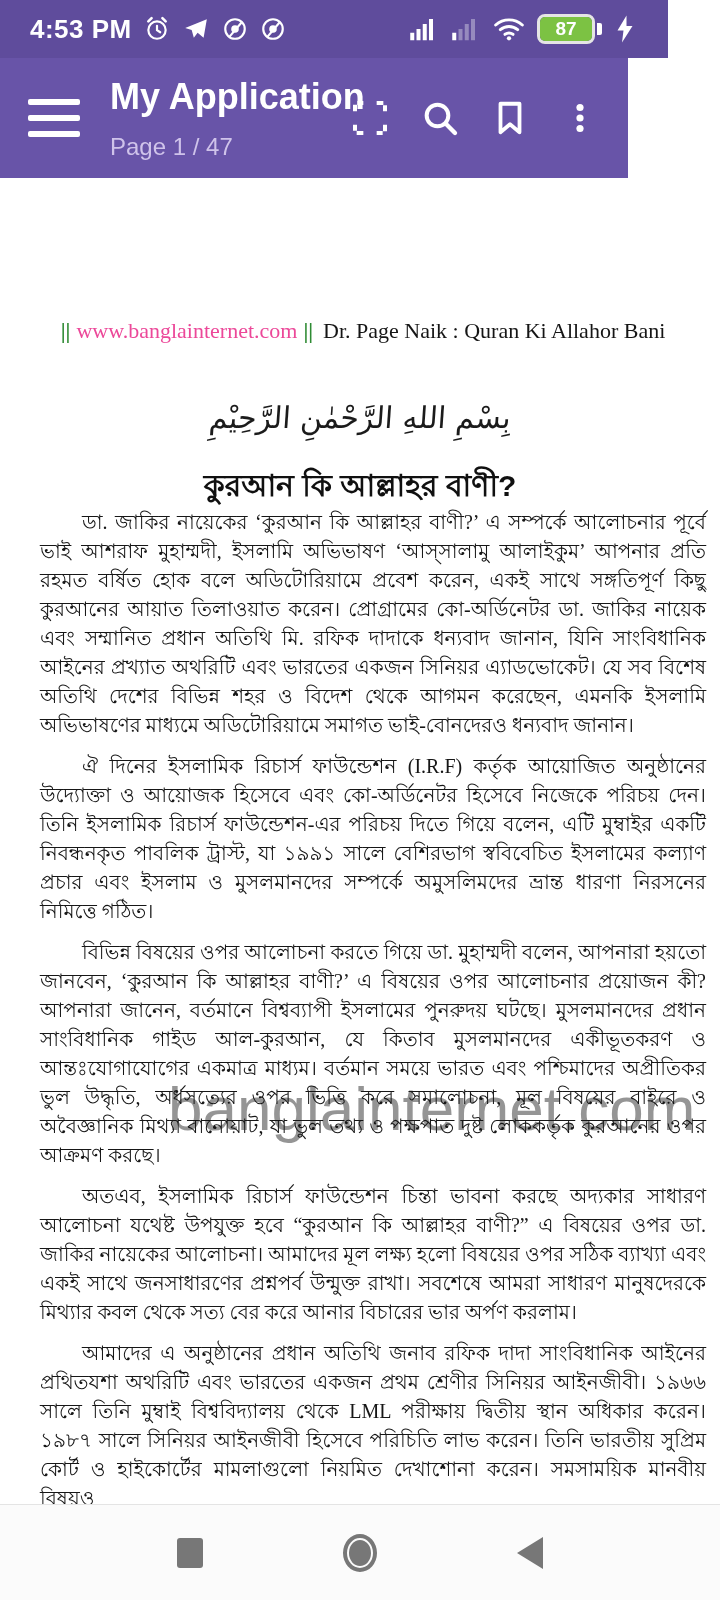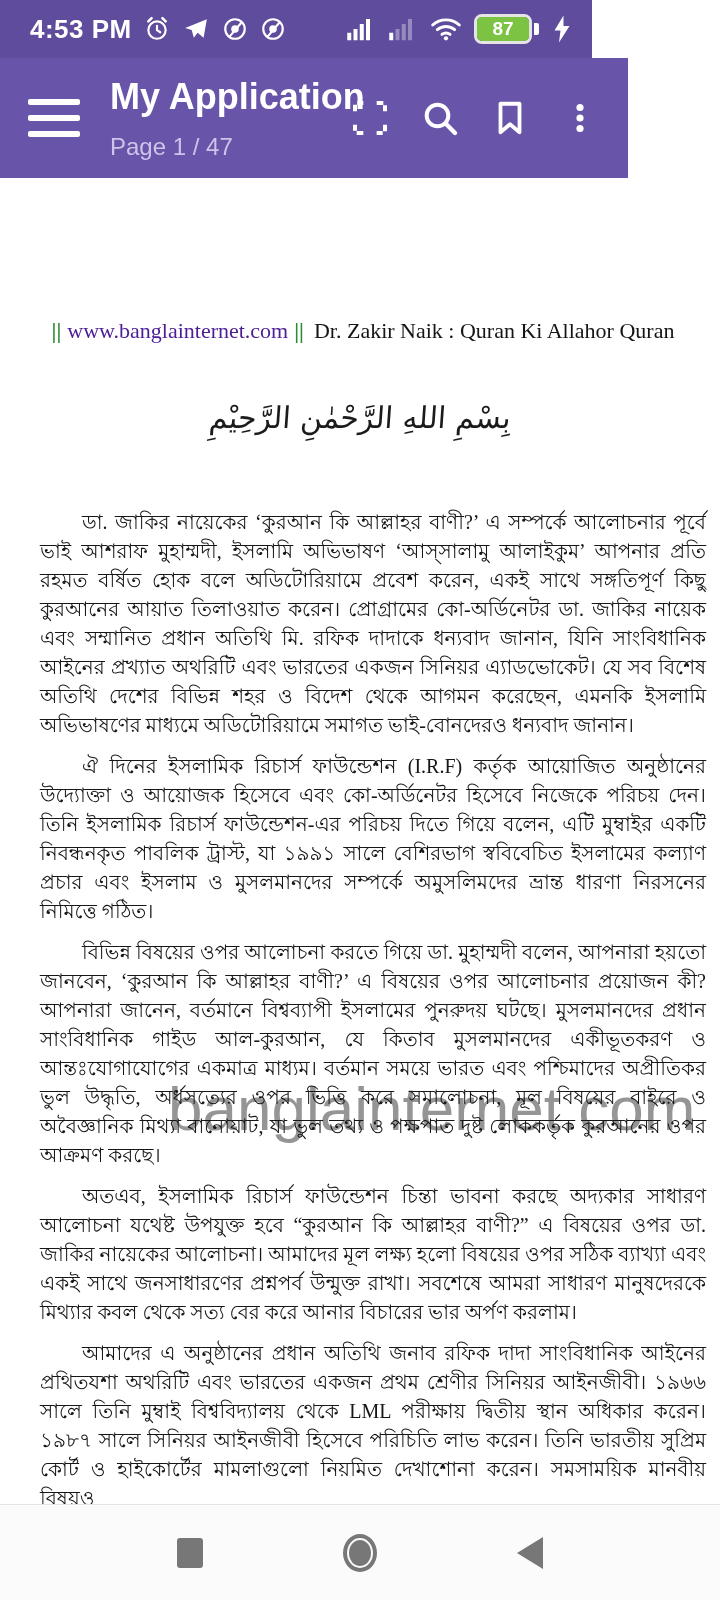--- a/index.html
+++ b/index.html
@@ -2,24 +2,24 @@
 <html><head>
 <meta charset="utf-8">
 <style>
   * { margin:0; padding:0; box-sizing:border-box; }
   html,body { width:720px; height:1600px; }
   body { font-family:"Liberation Sans", sans-serif; background:#e9e9e9; }
   .screen { position:relative; width:720px; height:1600px; overflow:hidden; background:#fff; }
 
   
   .status-bar {
-    position:absolute; top:0; left:0; width:592px; height:58px;
+    position:absolute; top:0; left:0; width:668px; height:58px;
     background:#5f4c9c; color:#fff;
     display:flex; align-items:center; justify-content:space-between;
-    padding:0 19px 0 30px;
+    padding:0 32px 0 30px;
   }
   .sb-left, .sb-right { display:flex; align-items:center; gap:12px; }
   .sb-time { font-size:26px; font-weight:bold; letter-spacing:.5px; }
   .sb-ic { display:inline-flex; align-items:center; }
   .sb-ic svg { display:block; }
   .battery-wrap { position:relative; display:flex; align-items:center; }
   .battery-body {
     width:58px; height:30px; border:3px solid #e5e5e5; border-radius:8px;
     display:flex; align-items:center; justify-content:center; overflow:hidden;
     background:#5f4c9c;
@@ -48,21 +48,21 @@
   .doc {
     position:absolute; top:178px; left:0; width:720px; height:1326px;
     background:#ffffff; color:#141414; overflow:hidden;
   }
   .doc-header {
     position:absolute; top:140px; left:0; width:720px;
     text-align:center; font-family:"Liberation Serif", serif; font-size:22px;
     white-space:nowrap;
   }
   .doc-header .sep { color:#2e8b33; font-weight:bold; padding:0 6px; }
-  .doc-header .url { color:#4c1d95; }
+  .doc-header .url { color:#ec4899; }
   .doc-header .suffix { color:#151515; padding-left:4px; }
 
   .bismillah {
     position:absolute; top:222px; left:0; width:720px; text-align:center;
     font-family:"DejaVu Sans", sans-serif; font-size:30px; color:#1b1b1b;
     transform:skewX(-4deg);
   }
   .doc-title {
     position:absolute; top:284px; left:0; width:720px; text-align:center;
     font-size:30px; font-weight:bold; color:#101010;
@@ -203,25 +203,26 @@
             <circle cx="12" cy="5" r="2.4" fill="#fff"></circle>
             <circle cx="12" cy="12" r="2.4" fill="#fff"></circle>
             <circle cx="12" cy="19" r="2.4" fill="#fff"></circle>
           </svg>
       </div>
     </div>
   </div>
 
   <div class="doc">
     <div class="doc-header">
-      <span class="sep">||</span><span class="url">www.banglainternet.com</span><span class="sep">||</span><span class="suffix">Dr. Zakir Naik : Quran Ki Allahor Quran</span>
+      <span class="sep">||</span><span class="url">www.banglainternet.com</span><span class="sep">||</span><span class="suffix">Dr. Page Naik : Quran Ki Allahor Bani</span>
     </div>
 
     <div class="bismillah" dir="rtl">بِسْمِ اللهِ الرَّحْمٰنِ الرَّحِيْمِ</div>
 
+    <div class="doc-title">কুরআন কি আল্লাহর বাণী?</div>
 
     <div class="watermark">banglainternet.com</div>
 
     <div class="doc-body">
       <p>ডা. জাকির নায়েকের ‘কুরআন কি আল্লাহর বাণী?’ এ সম্পর্কে আলোচনার পূর্বে ভাই আশরাফ মুহাম্মদী, ইসলামি অভিভাষণ ‘আস্‌সালামু আলাইকুম’ আপনার প্রতি রহমত বর্ষিত হোক বলে অডিটোরিয়ামে প্রবেশ করেন, একই সাথে সঙ্গতিপূর্ণ কিছু কুরআনের আয়াত তিলাওয়াত করেন। প্রোগ্রামের কো-অর্ডিনেটর ডা. জাকির নায়েক এবং সম্মানিত প্রধান অতিথি মি. রফিক দাদাকে ধন্যবাদ জানান, যিনি সাংবিধানিক আইনের প্রখ্যাত অথরিটি এবং ভারতের একজন সিনিয়র এ্যাডভোকেট। যে সব বিশেষ অতিথি দেশের বিভিন্ন শহর ও বিদেশ থেকে আগমন করেছেন, এমনকি ইসলামি অভিভাষণের মাধ্যমে অডিটোরিয়ামে সমাগত ভাই-বোনদেরও ধন্যবাদ জানান।</p>
       <p>ঐ দিনের ইসলামিক রিচার্স ফাউন্ডেশন (I.R.F) কর্তৃক আয়োজিত অনুষ্ঠানের উদ্যোক্তা ও আয়োজক হিসেবে এবং কো-অর্ডিনেটর হিসেবে নিজেকে পরিচয় দেন। তিনি ইসলামিক রিচার্স ফাউন্ডেশন-এর পরিচয় দিতে গিয়ে বলেন, এটি মুম্বাইর একটি নিবন্ধনকৃত পাবলিক ট্রাস্ট, যা ১৯৯১ সালে বেশিরভাগ স্ববিবেচিত ইসলামের কল্যাণ প্রচার এবং ইসলাম ও মুসলমানদের সম্পর্কে অমুসলিমদের ভ্রান্ত ধারণা নিরসনের নিমিত্তে গঠিত।</p>
       <p>বিভিন্ন বিষয়ের ওপর আলোচনা করতে গিয়ে ডা. মুহাম্মদী বলেন, আপনারা হয়তো জানবেন, ‘কুরআন কি আল্লাহর বাণী?’ এ বিষয়ের ওপর আলোচনার প্রয়োজন কী? আপনারা জানেন, বর্তমানে বিশ্বব্যাপী ইসলামের পুনরুদয় ঘটছে। মুসলমানদের প্রধান সাংবিধানিক গাইড আল-কুরআন, যে কিতাব মুসলমানদের একীভূতকরণ ও আন্তঃযোগাযোগের একমাত্র মাধ্যম। বর্তমান সময়ে ভারত এবং পশ্চিমাদের অপ্রীতিকর ভুল উদ্ধৃতি, অর্ধসত্যের ওপর ভিত্তি করে সমালোচনা, মূল বিষয়ের বাইরে ও অবৈজ্ঞানিক মিথ্যা বানোয়াট, যা ভুল তথ্য ও পক্ষপাত দুষ্ট লোককর্তৃক কুরআনের ওপর আক্রমণ করছে।</p>
       <p>অতএব, ইসলামিক রিচার্স ফাউন্ডেশন চিন্তা ভাবনা করছে অদ্যকার সাধারণ আলোচনা যথেষ্ট উপযুক্ত হবে “কুরআন কি আল্লাহর বাণী?” এ বিষয়ের ওপর ডা. জাকির নায়েকের আলোচনা। আমাদের মূল লক্ষ্য হলো বিষয়ের ওপর সঠিক ব্যাখ্যা এবং একই সাথে জনসাধারণের প্রশ্নপর্ব উন্মুক্ত রাখা। সবশেষে আমরা সাধারণ মানুষদেরকে মিথ্যার কবল থেকে সত্য বের করে আনার বিচারের ভার অর্পণ করলাম।</p>
       <p>আমাদের এ অনুষ্ঠানের প্রধান অতিথি জনাব রফিক দাদা সাংবিধানিক আইনের প্রথিতযশা অথরিটি এবং ভারতের একজন প্রথম শ্রেণীর সিনিয়র আইনজীবী। ১৯৬৬ সালে তিনি মুম্বাই বিশ্ববিদ্যালয় থেকে LML পরীক্ষায় দ্বিতীয় স্থান অধিকার করেন। ১৯৮৭ সালে সিনিয়র আইনজীবী হিসেবে পরিচিতি লাভ করেন। তিনি ভারতীয় সুপ্রিম কোর্ট ও হাইকোর্টের মামলাগুলো নিয়মিত দেখাশোনা করেন। সমসাময়িক মানবীয় বিষয়ও</p>
     </div>

